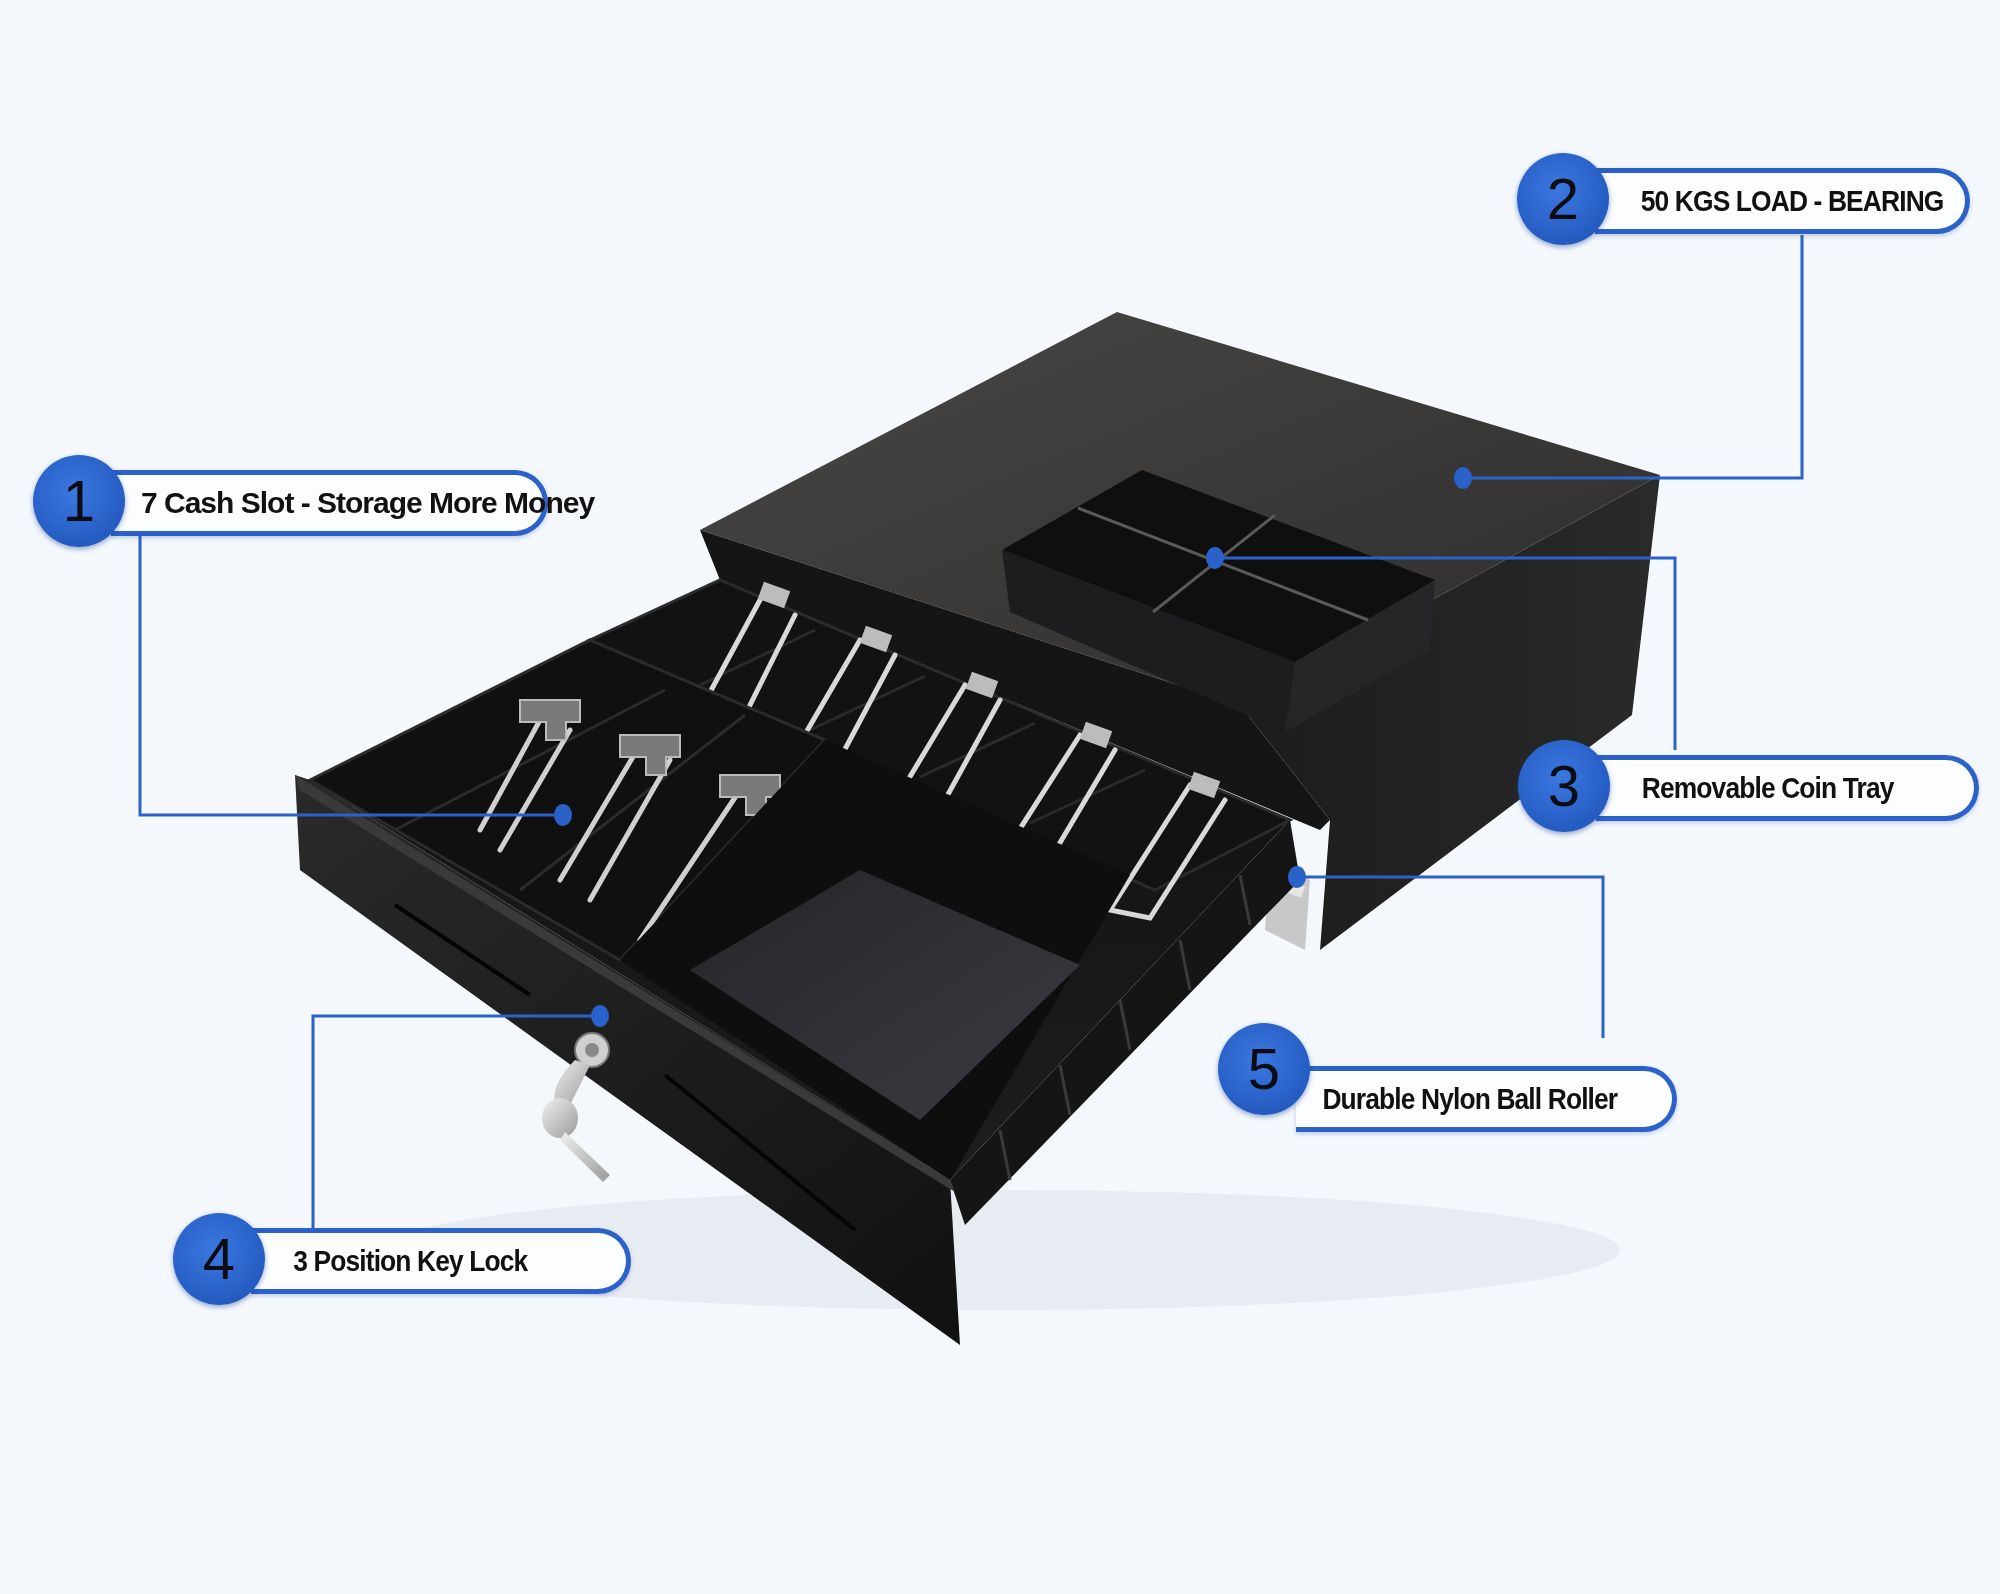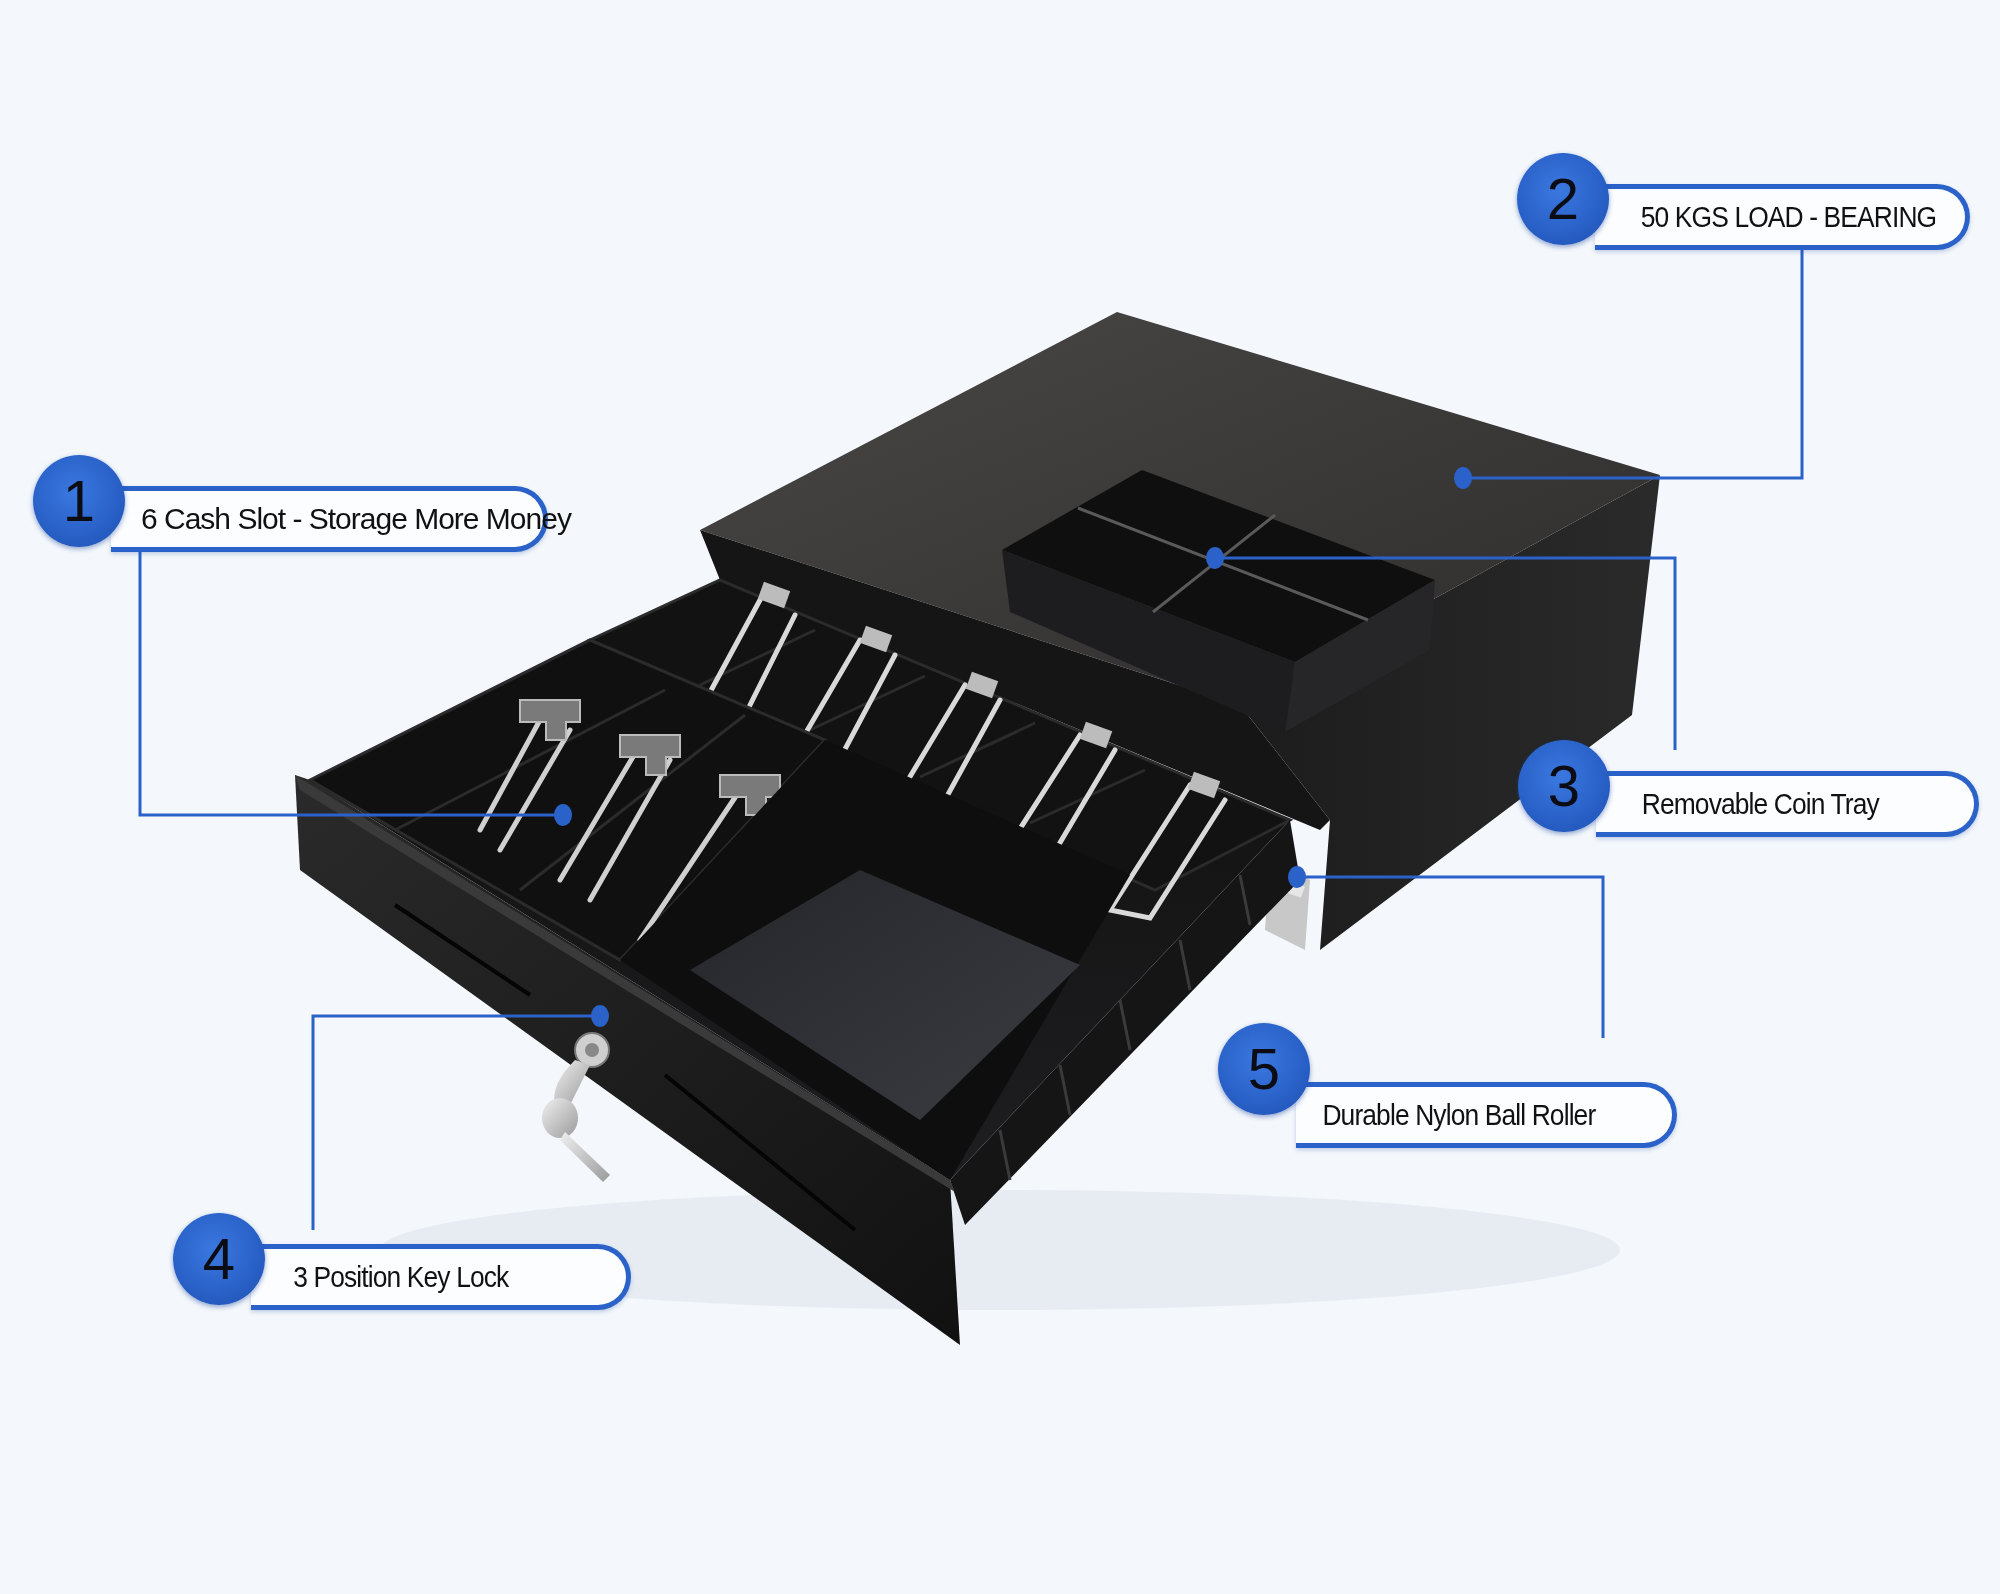--- a/index.html
+++ b/index.html
@@ -7,26 +7,26 @@
     width: 2000px; height: 1594px; overflow: hidden;
     background: #f4f8fc;
     font-family: "Liberation Sans", sans-serif;
     position: relative;
   }
   .stage { position: absolute; left: 0; top: 0; width: 2000px; height: 1594px; }
   svg.product { position: absolute; left: 0; top: 0; }
   svg.leaders { position: absolute; left: 0; top: 0; pointer-events: none; }
   .callout { position: absolute; height: 64px; }
   .callout .pill {
-    position: absolute; top: 16px; height: 56px;
+    position: absolute; top: 0; height: 56px;
     border: 5px solid #2a62c9; border-left: none;
     border-radius: 0 34px 34px 0;
     background: #fbfdff;
     box-shadow: 0 2px 4px rgba(30,70,160,0.25);
-    display: flex; align-items: center;
+    display: flex; align-items: center; font-weight: bold;
   }
   .callout .pill .label {
     font-family: "Liberation Sans", sans-serif;
     font-size: 30px; color: #111; letter-spacing: -1px; white-space: nowrap;
   }
   .callout .pill .label.cond { transform: scaleX(0.88); transform-origin: left center; }
   .callout .badge {
     position: absolute; width: 92px; height: 92px; border-radius: 50%;
     background: radial-gradient(circle at 45% 40%, #3a78e0 0%, #2a62c9 55%, #1e4fb0 100%);
     box-shadow: 0 2px 5px rgba(20,60,150,0.45);
@@ -177,21 +177,21 @@
       <ellipse cx="600" cy="1016" rx="9" ry="11"></ellipse>
       <ellipse cx="1297" cy="877" rx="9" ry="11"></ellipse>
     </g>
   </svg>
 
   <div class="callout" style="left:33px; top:470px; width:525px;">
     <div class="badge" style="left:0; top:-15px;">
       <span class="num">1</span>
     </div>
     <div class="pill" style="left:78px; width:432px;">
-      <span class="label" style="padding-left:30px;">6 Cash Slot  - Storage More Money</span>
+      <span class="label" style="padding-left:30px;">7 Cash Slot  - Storage More Money</span>
     </div>
   </div>
 
   <div class="callout" style="left:1517px; top:168px; width:460px;">
     <div class="badge" style="left:0; top:-15px;">
       <span class="num">2</span>
     </div>
     <div class="pill" style="left:78px; width:370px;">
       <span class="label cond" style="padding-left:52px;">50 KGS  LOAD - BEARING</span>
     </div>

